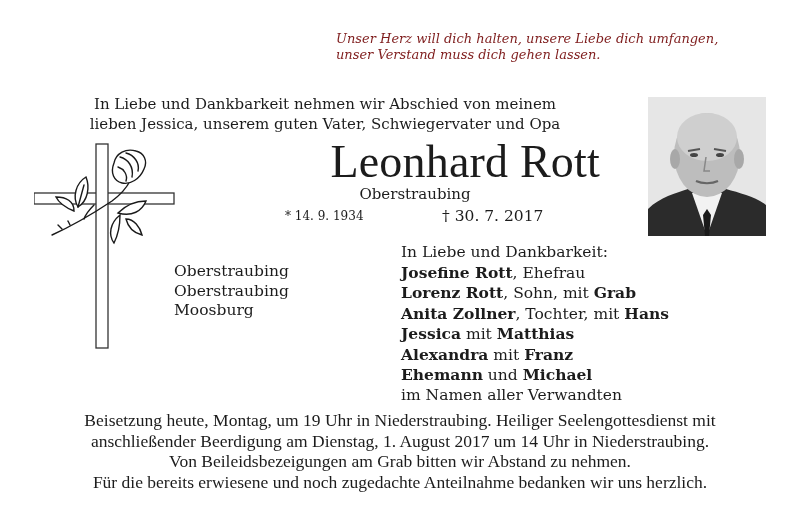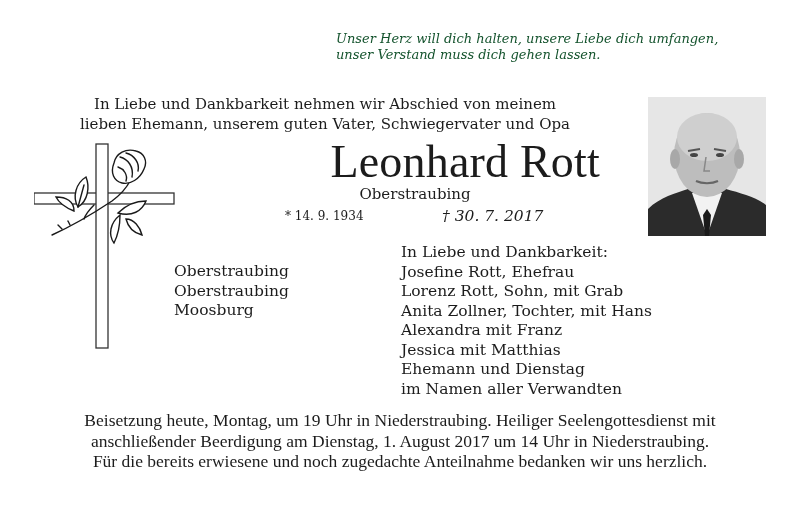--- a/index.html
+++ b/index.html
@@ -1,42 +1,42 @@
 <!DOCTYPE html>
 <html><head>
 <meta charset="utf-8">
 <style>
   html, body { margin:0; padding:0; background:#ffffff; }
   body { width:800px; height:521px; position:relative; overflow:hidden; color:#1c1c1c; font-family:"DejaVu Serif", serif; }
   .abs { position:absolute; }
-  .poem { left:336px; top:31px; font-style:italic; font-size:13px; line-height:16px; color:#14532d; }
+  .poem { left:336px; top:31px; font-style:italic; font-size:13px; line-height:16px; color:#7f1d1d; }
   .poem div { white-space:nowrap; }
   .intro { left:40px; width:570px; top:94px; text-align:center; font-size:15px; line-height:20px; white-space:nowrap; }
   .name { left:230px; width:370px; top:137px; text-align:right; font-family:"Liberation Serif", serif; font-size:46px; line-height:50px; letter-spacing:0.2px; }
   .place { left:230px; width:370px; top:185px; text-align:center; font-size:15px; line-height:18px; }
   .born { left:285px; top:206px; font-size:12px; line-height:20px; white-space:nowrap; }
-  .died { left:442px; top:206px; font-size:15.5px; line-height:20px; white-space:nowrap;font-style:italic; }
+  .died { left:442px; top:206px; font-size:15.5px; line-height:20px; white-space:nowrap; }
   .photo { left:648px; top:97px; width:118px; height:139px; background:#e9e9e9; overflow:hidden; }
   .cross { left:34px; top:143px; width:142px; height:206px; }
   .towns { left:174px; top:262px; font-size:15.5px; line-height:19.5px; }
   .family { left:401px; top:243px; font-size:15.5px; line-height:19.5px; white-space:nowrap; }
-  .family b { font-weight:normal; }
+  .family b { font-weight:bold; }
   .footer { left:20px; width:760px; top:410px; text-align:center; font-family:"Liberation Serif", serif; font-size:17.5px; line-height:20.5px; white-space:nowrap; }
 </style>
 </head>
 <body>
 
 <div class="abs poem">
   <div>Unser Herz will dich halten, unsere Liebe dich umfangen,</div>
   <div>unser Verstand muss dich gehen lassen.</div>
 </div>
 
 <div class="abs intro">
   <div>In Liebe und Dankbarkeit nehmen wir Abschied von meinem</div>
-  <div>lieben Ehemann, unserem guten Vater, Schwiegervater und Opa</div>
+  <div>lieben Jessica, unserem guten Vater, Schwiegervater und Opa</div>
 </div>
 
 <div class="abs cross">
   <svg width="142" height="206" viewBox="0 0 142 206">
     <g fill="#fff" stroke="#333" stroke-width="1.3">
       <rect x="0" y="50" width="140" height="11"></rect>
       <rect x="62" y="1" width="12" height="204"></rect>
       <rect x="63" y="50.6" width="10" height="9.8" stroke="none"></rect>
     </g>
     <g fill="none" stroke="#1a1a1a" stroke-width="1.4" stroke-linecap="round">
@@ -85,23 +85,24 @@
   <div>Oberstraubing</div>
   <div>Oberstraubing</div>
   <div>Moosburg</div>
 </div>
 
 <div class="abs family">
   <div>In Liebe und Dankbarkeit:</div>
   <div><b>Josefine Rott</b><span>, Ehefrau</span></div>
   <div><b>Lorenz Rott</b><span>, Sohn, mit </span><b>Grab</b></div>
   <div><b>Anita Zollner</b><span>, Tochter, mit </span><b>Hans</b></div>
+  <div><b>Jessica</b><span> mit </span><b>Matthias</b></div>
   <div><b>Alexandra</b><span> mit </span><b>Franz</b></div>
-  <div><b>Jessica</b><span> mit </span><b>Matthias</b></div>
-  <div><b>Ehemann</b><span> und </span><b>Dienstag</b></div>
+  <div><b>Ehemann</b><span> und </span><b>Michael</b></div>
   <div>im Namen aller Verwandten</div>
 </div>
 
 <div class="abs footer">
   <div>Beisetzung heute, Montag, um 19 Uhr in Niederstraubing. Heiliger Seelengottesdienst mit</div>
   <div>anschließender Beerdigung am Dienstag, 1. August 2017 um 14 Uhr in Niederstraubing.</div>
+  <div>Von Beileidsbezeigungen am Grab bitten wir Abstand zu nehmen.</div>
   <div>Für die bereits erwiesene und noch zugedachte Anteilnahme bedanken wir uns herzlich.</div>
 </div>
 
 </body></html>

